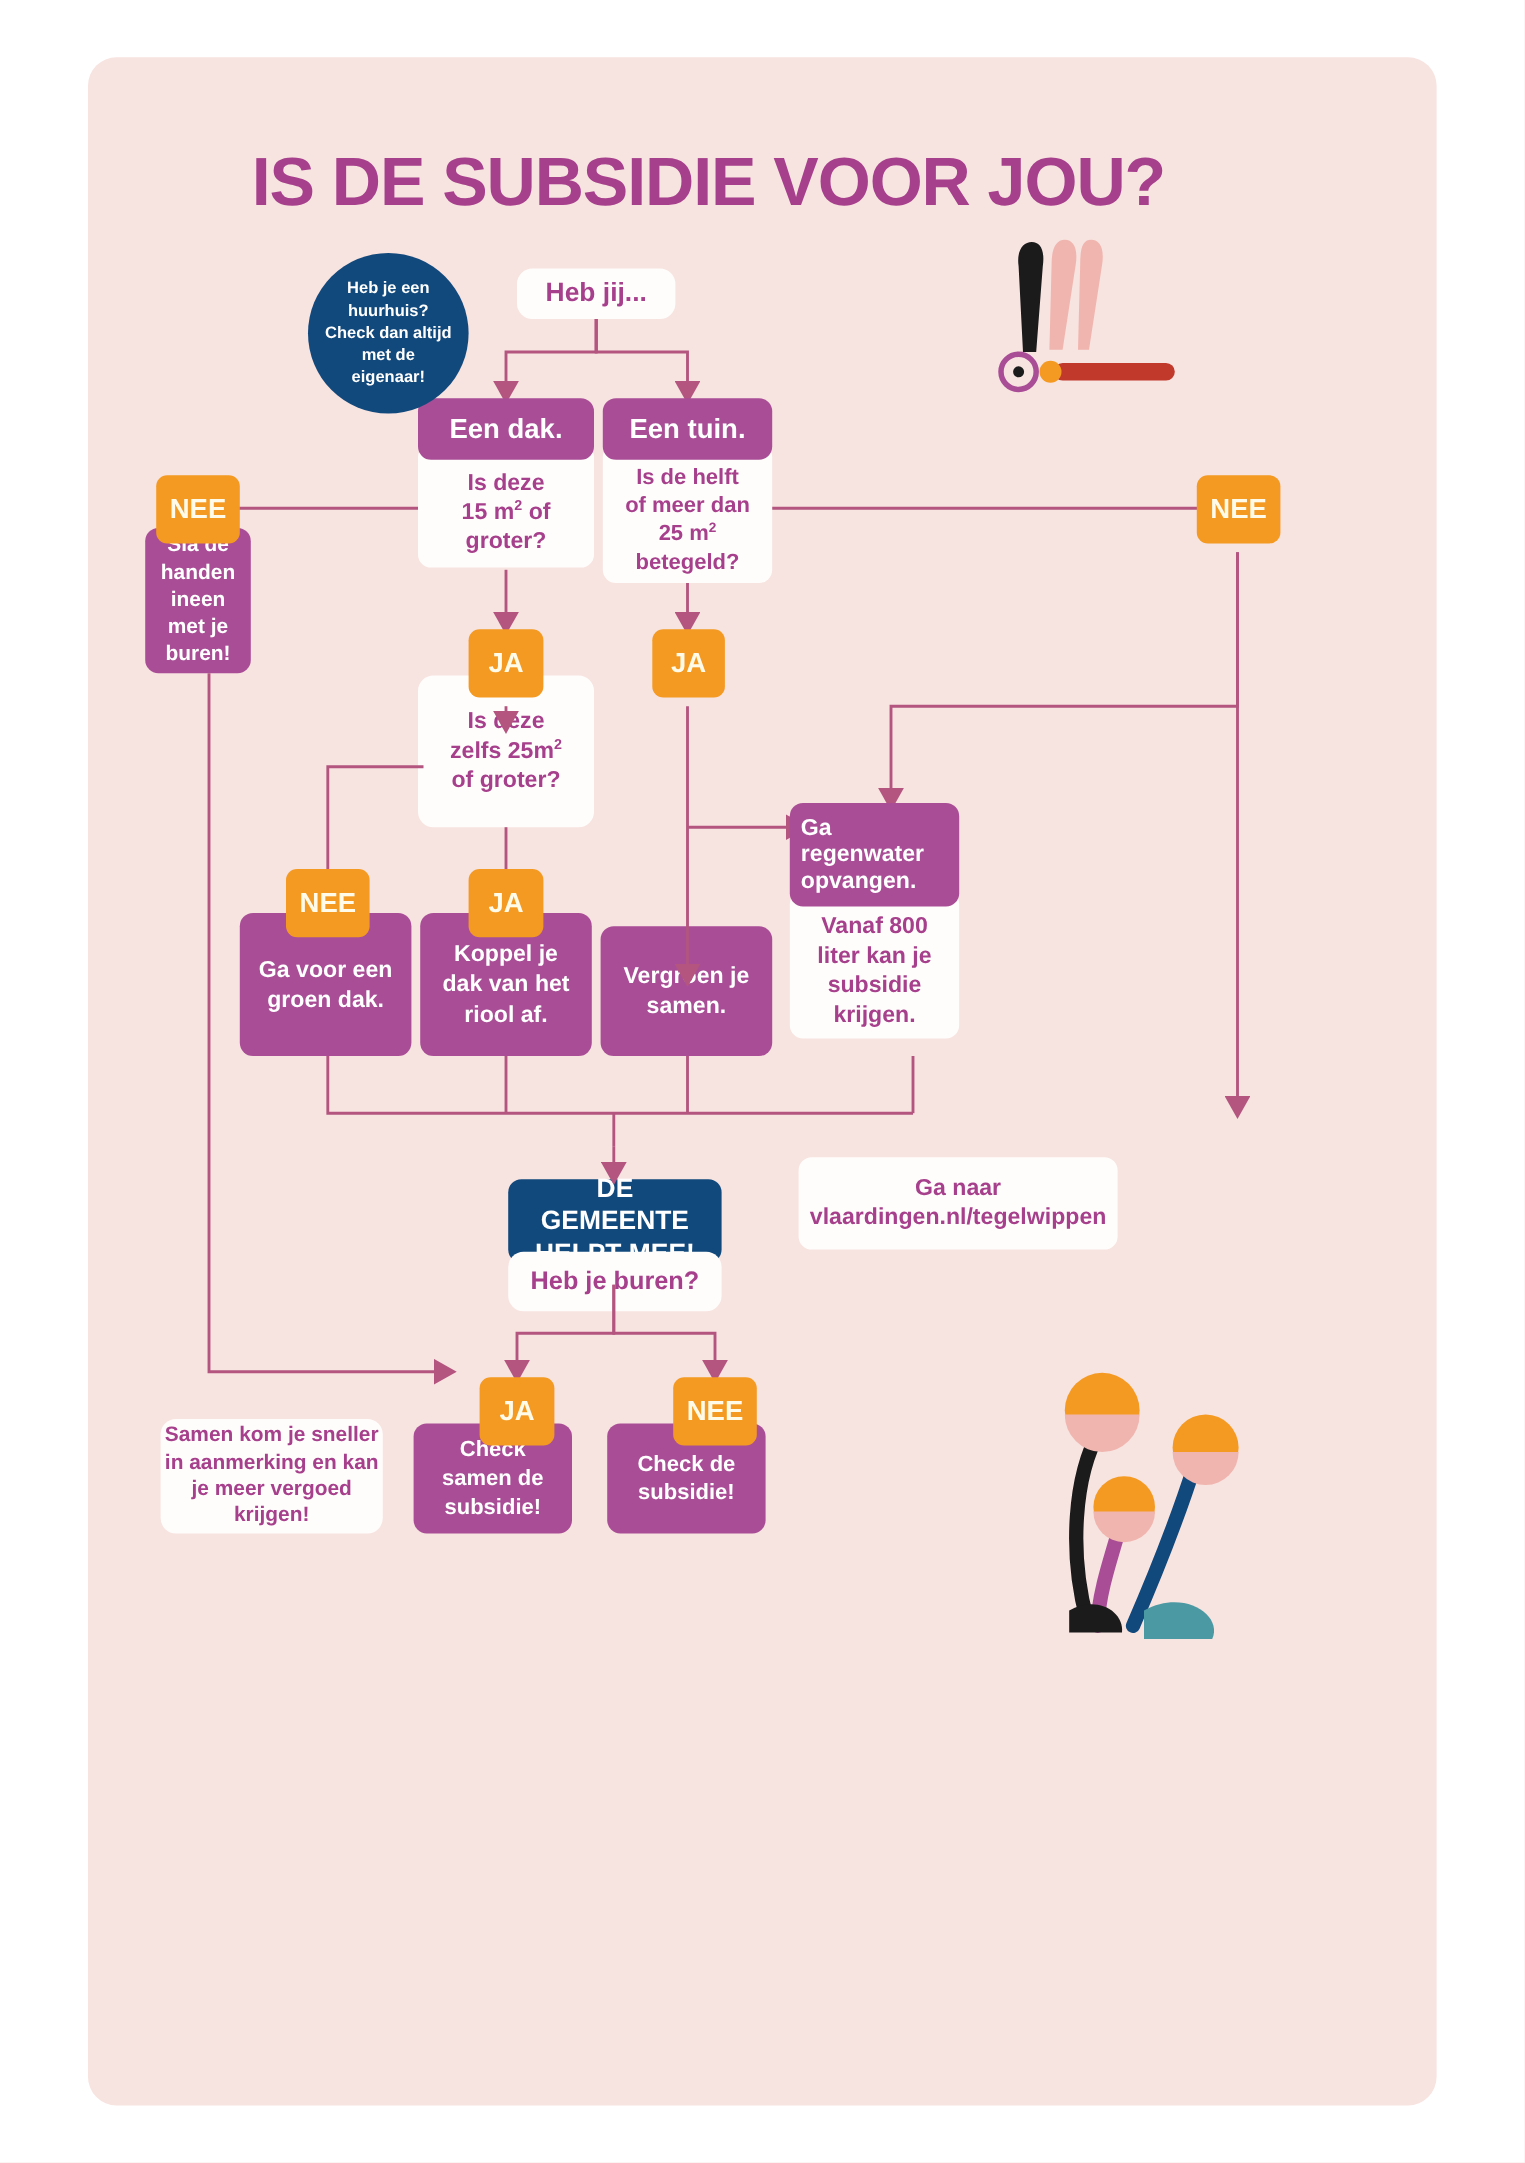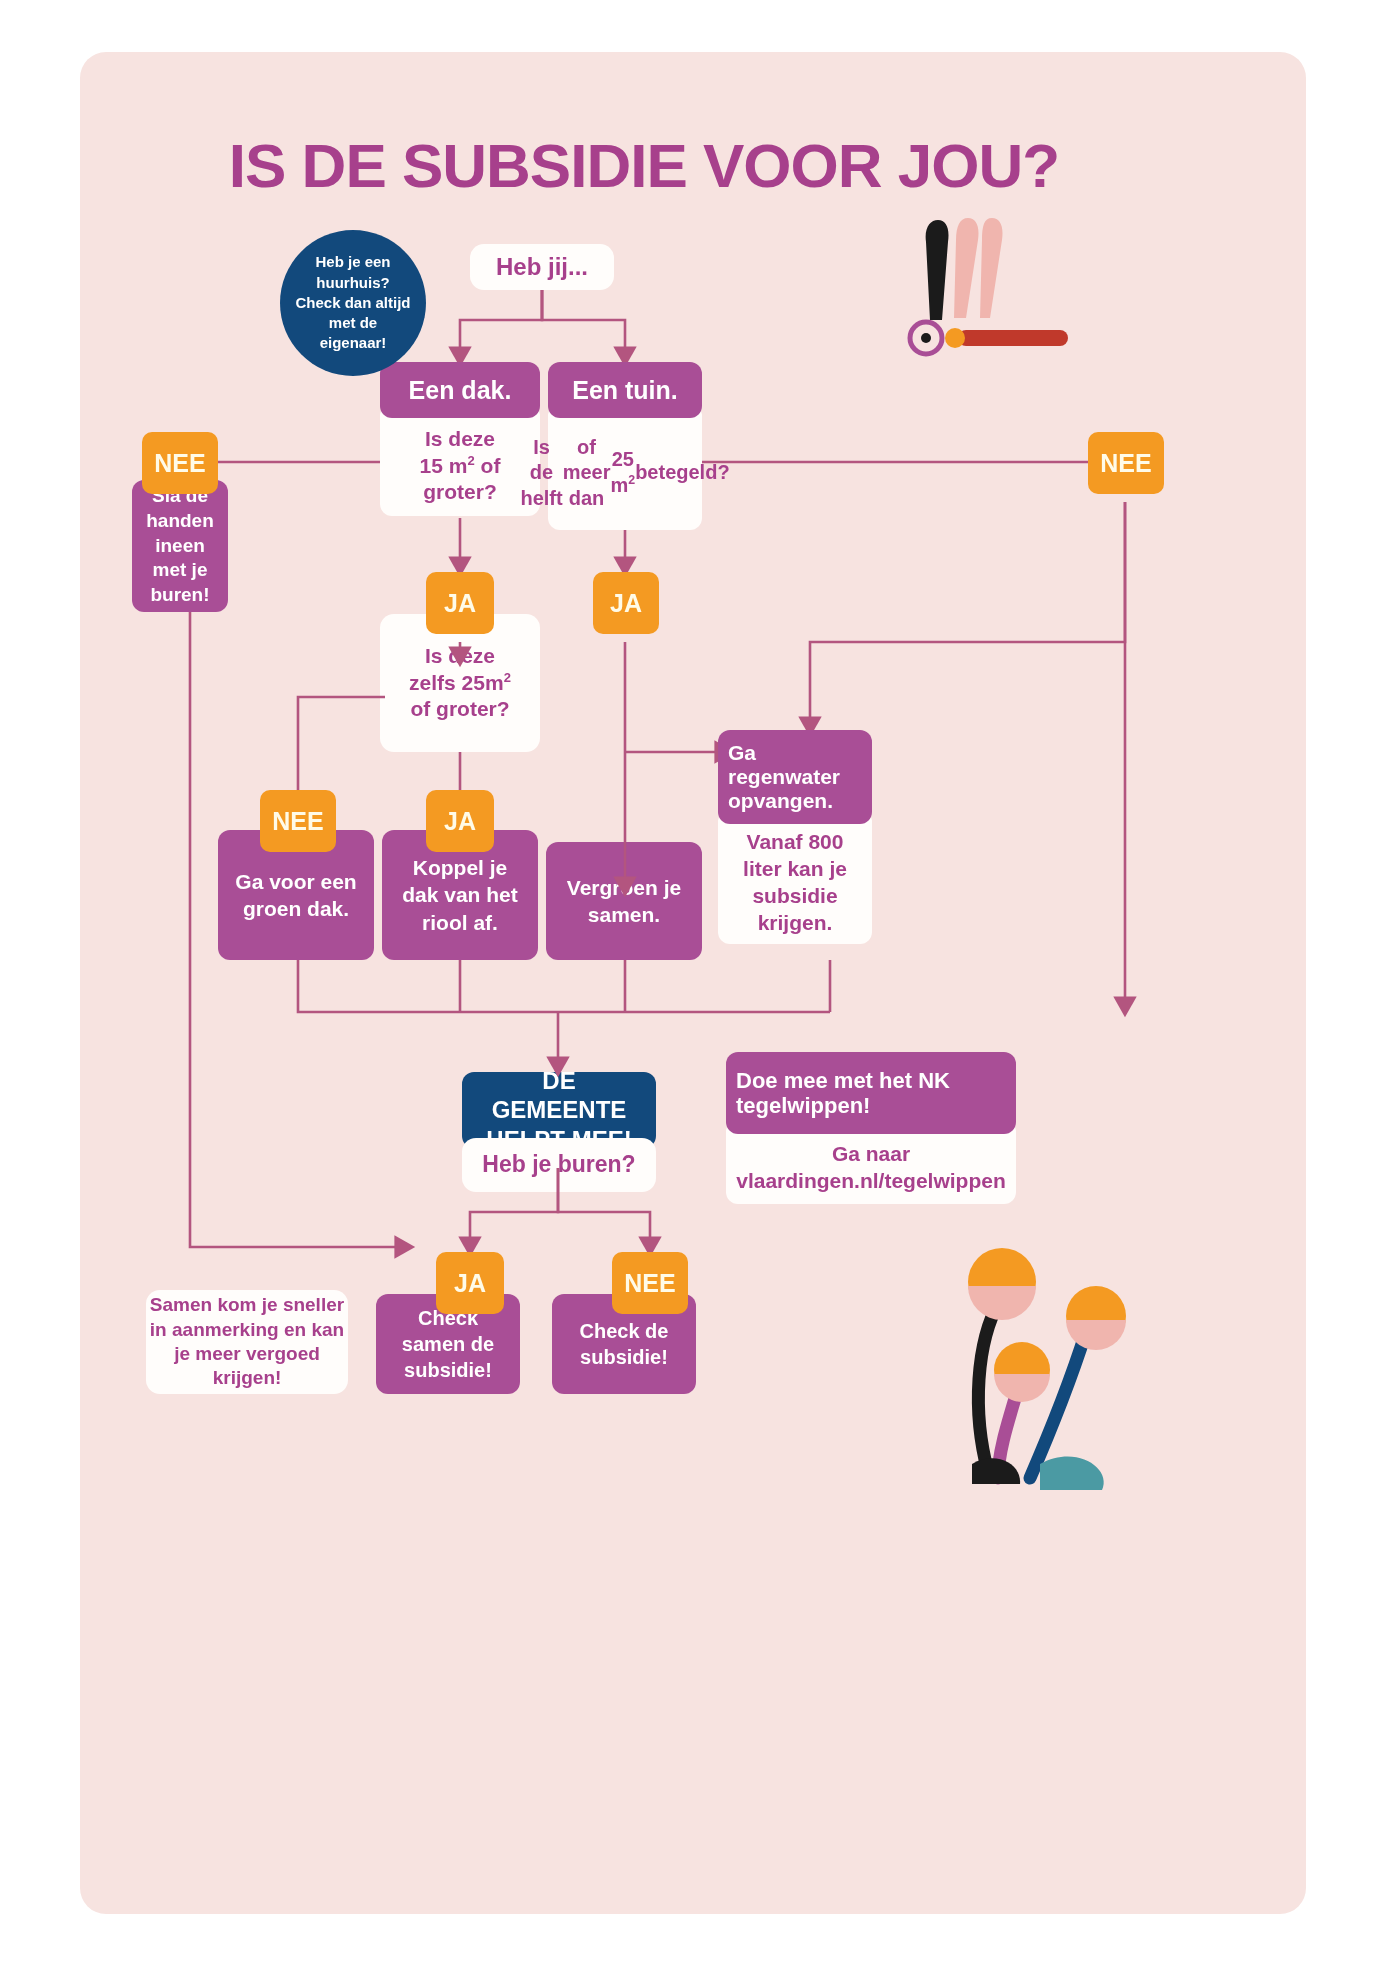--- a/index.html
+++ b/index.html
@@ -204,21 +204,21 @@
     <div class="hdr" style="height:56px;font-size:25px;">Een dak.</div>
     <div class="body" style="height:112px;font-size:21px;flex-direction:column;">
       <span>Is deze</span>
       <span><span>15 m</span><sup>2</sup><span> of</span></span>
       <span>groter?</span>
     </div>
   </div>
 
   <div class="node" style="left:468px;top:310px;width:154px;">
     <div class="hdr" style="height:56px;font-size:25px;">Een tuin.</div>
-    <div class="body" style="height:126px;font-size:20px;">
+    <div class="body" style="height:126px;font-size:20px;flex-direction:column;">
       <span>Is de helft</span>
       <span>of meer dan</span>
       <span><span>25 m</span><sup>2</sup></span>
       <span>betegeld?</span>
     </div>
   </div>
 
   <div class="chip" style="left:62px;top:380px;width:76px;height:62px;font-size:25px;">NEE</div>
   <div class="purplebox" style="left:52px;top:428px;width:96px;height:132px;font-size:19px;">
     <span>Sla de handen ineen met je buren!</span>
@@ -254,21 +254,20 @@
   </div>
 
   <div class="bluebox" style="left:382px;top:1020px;width:194px;height:76px;font-size:24px;">
     <span>DE GEMEENTE HELPT MEE!</span>
   </div>
   <div class="whitebox" style="left:382px;top:1086px;width:194px;height:54px;font-size:23px;">
     <span>Heb je buren?</span>
   </div>
 
   <div class="node" style="left:646px;top:1000px;width:290px;">
-    <div class="hdr" style="height:82px;font-size:22px;">Doe mee met het NK tegelwippen!</div>
     <div class="body" style="height:84px;font-size:21px;">Ga naar vlaardingen.nl/tegelwippen</div>
   </div>
 
   <div class="chip" style="left:356px;top:1200px;width:68px;height:62px;font-size:25px;">JA</div>
   <div class="chip" style="left:532px;top:1200px;width:76px;height:62px;font-size:25px;">NEE</div>
 
   <div class="whitebox" style="left:66px;top:1238px;width:202px;height:104px;font-size:19px;">
     <span>Samen kom je sneller in aanmerking en kan je meer vergoed krijgen!</span>
   </div>
   <div class="purplebox" style="left:296px;top:1242px;width:144px;height:100px;font-size:20px;">

